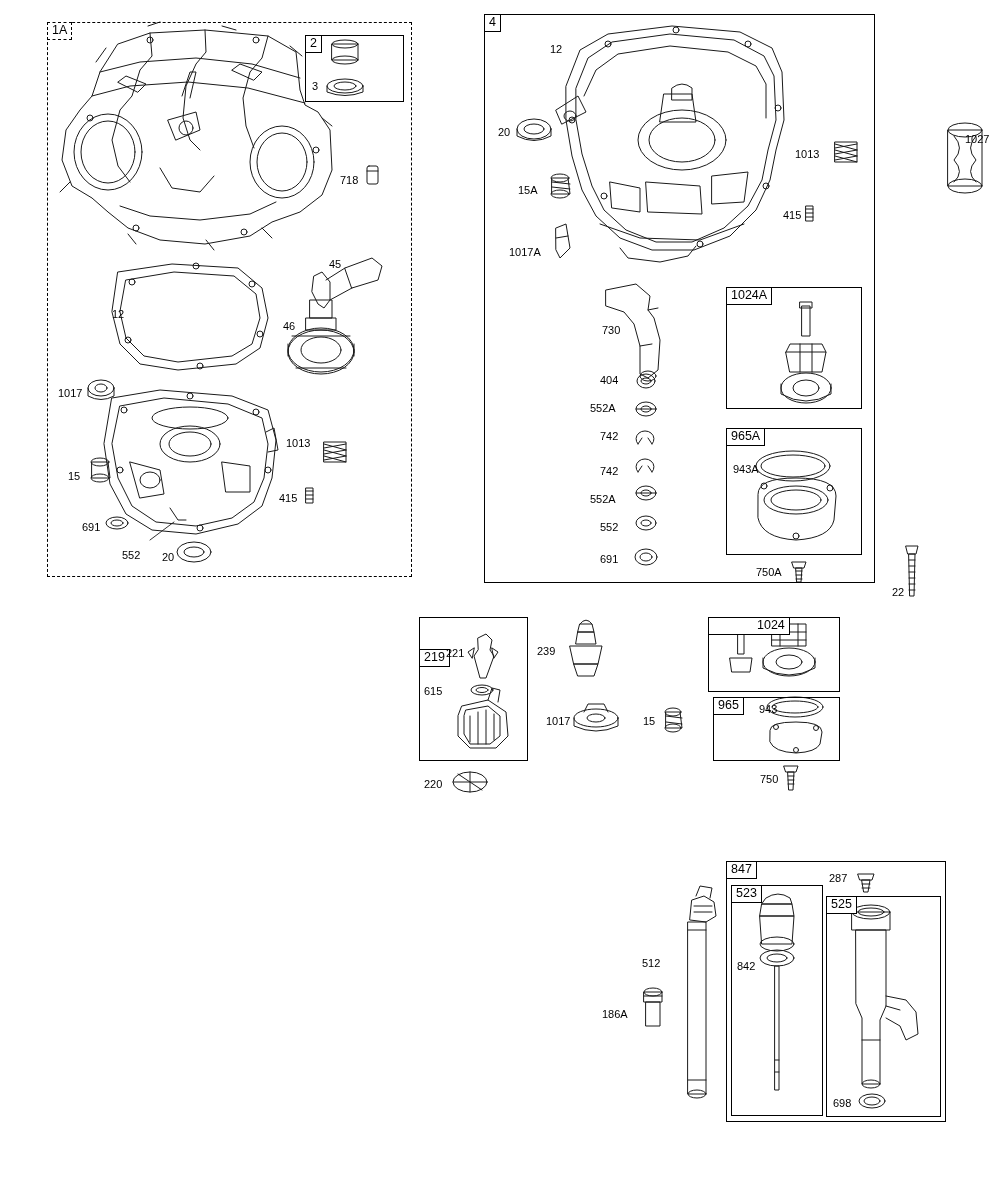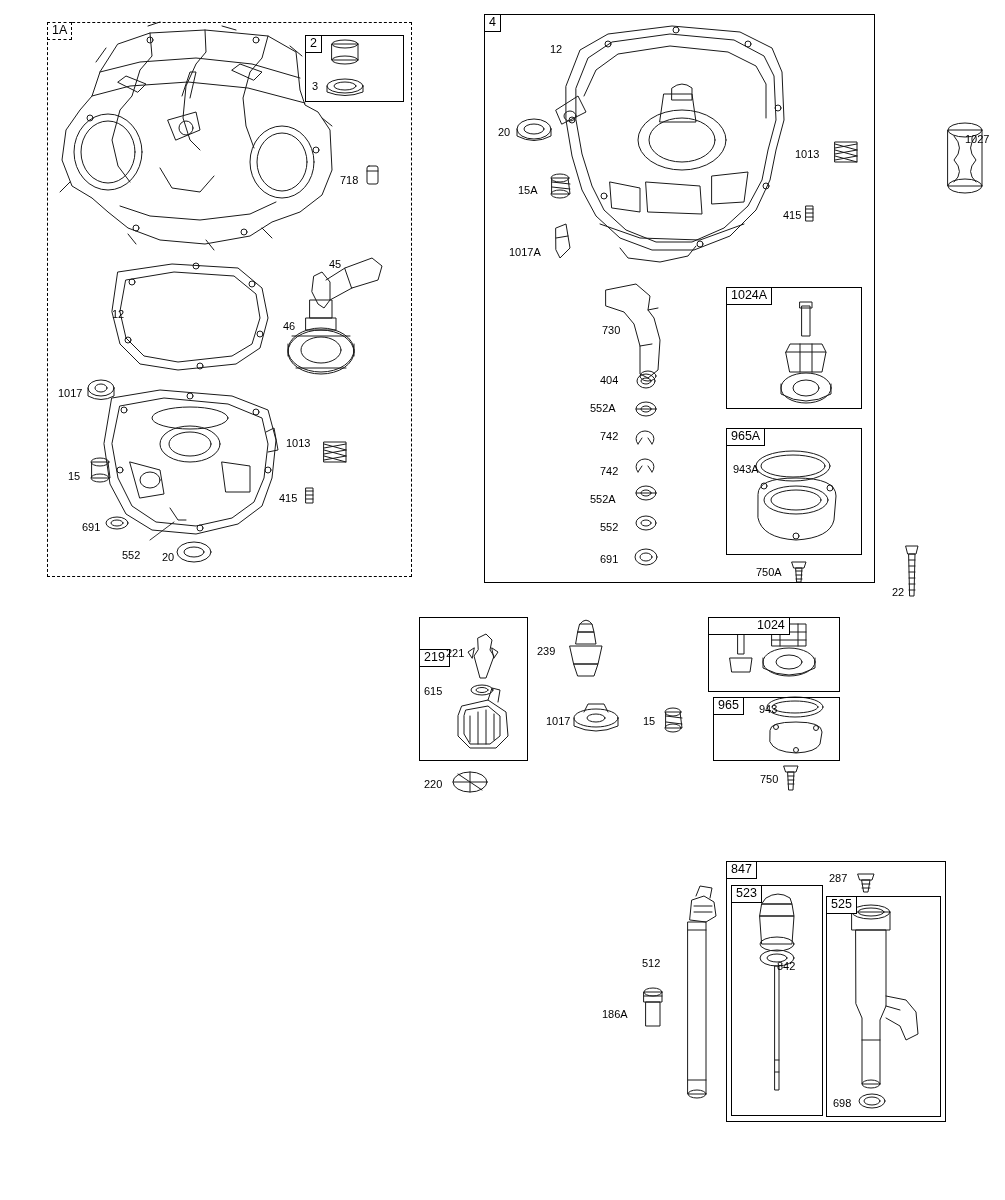--- a/index.html
+++ b/index.html
@@ -461,18 +461,18 @@
   <div class="lbl" style="left:892px;top:555px;margin-top:31px;"><span>22</span></div>
   <div class="lbl" style="left:446px;top:647px;"><span>221</span></div>
   <div class="lbl" style="left:424px;top:685px;"><span>615</span></div>
   <div class="lbl" style="left:537px;top:645px;"><span>239</span></div>
   <div class="lbl" style="left:546px;top:715px;"><span>1017</span></div>
   <div class="lbl" style="left:643px;top:715px;"><span>15</span></div>
   <div class="lbl" style="left:424px;top:778px;"><span>220</span></div>
   <div class="lbl" style="left:759px;top:703px;"><span>943</span></div>
   <div class="lbl" style="left:760px;top:773px;"><span>750</span></div>
   <div class="lbl" style="left:829px;top:872px;"><span>287</span></div>
-  <div class="lbl" style="left:737px;top:960px;margin-left:40px;"><span>842</span></div>
+  <div class="lbl" style="left:737px;top:960px;"><span>842</span></div>
   <div class="lbl" style="left:642px;top:957px;"><span>512</span></div>
   <div class="lbl" style="left:602px;top:1008px;"><span>186A</span></div>
   <div class="lbl" style="left:833px;top:1097px;"><span>698</span></div>
 
 </div>
 
 </body></html>

